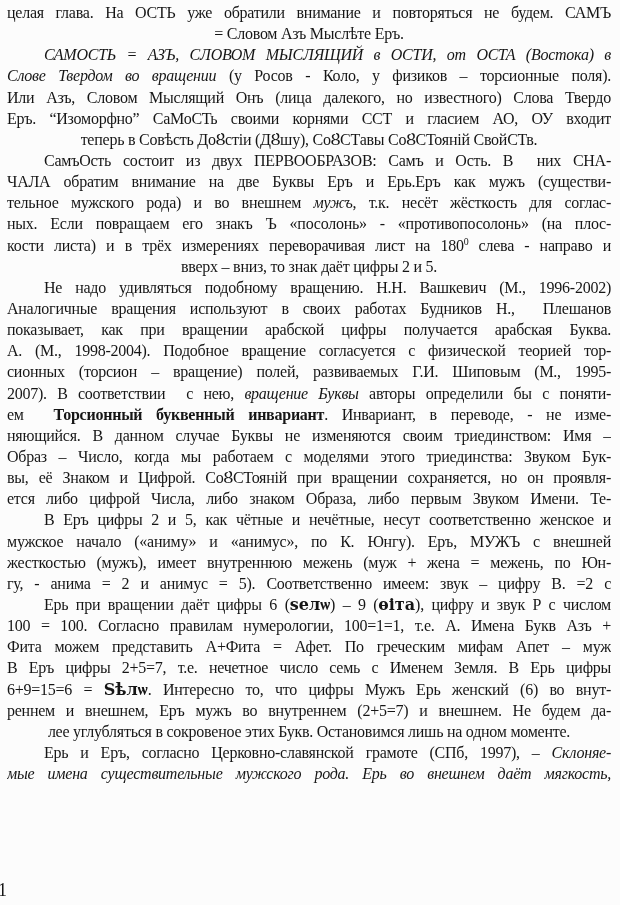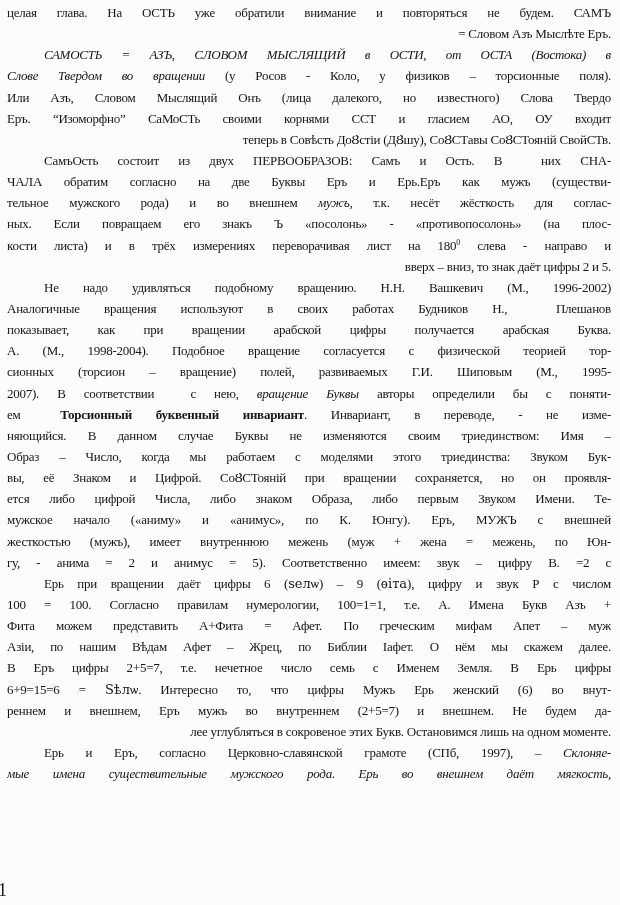--- a/index.html
+++ b/index.html
@@ -8,78 +8,78 @@
     background: #fcfcfc;
     font-family: "Liberation Serif", "DejaVu Serif", serif;
     color: #161616;
     position: relative;
     overflow: hidden;
   }
   .page-text {
     position: absolute;
     left: 7px; top: 2px;
     width: 604px;
-    font-size: 13px;
+    font-size: 16px;
     letter-spacing: -0.25px;
     line-height: 21.15px;
   }
   .line {
     height: 21.15px;
     overflow: hidden;
-    text-align: right;
+    text-align: center;
   }
   .line.j { text-align: justify; }
   .line.j::after { content: ""; display: inline-block; width: 100%; height: 0; }
   .line.ind { padding-left: 37px; }
   .italic { font-style: italic; margin-top: 45px; }
   .bold { font-weight: bold; margin-left: 16px; }
-  .cs { font-weight: normal; font-family: "DejaVu Serif", serif; letter-spacing: 0; }
+  .cs { font-weight: bold; font-family: "DejaVu Serif", serif; letter-spacing: 0; }
   sup { font-size: 0.62em; line-height: 0; vertical-align: super; }
   .page-number {
     position: absolute;
     left: -2px; top: 879px;
     font-size: 18px;
     line-height: 22px;
   }
 </style>
 </head>
 <body>
 
 <div class="page-text">
     <div class="line j"><span>целая глава. На ОСТЬ уже обратили внимание и повторяться не будем. САМЪ</span></div>
     <div class="line"><span>= Словом Азъ Мыслѣте Еръ.</span></div>
     <div class="line j ind"><span class="italic">САМОСТЬ = АЗЪ, СЛОВОМ МЫСЛЯЩИЙ в ОСТИ, от ОСТА (Востока) в</span></div>
     <div class="line j"><span class="italic">Слове Твердом во вращении</span><span> (у Росов - Коло, у физиков – торсионные поля).</span></div>
     <div class="line j"><span>Или Азъ, Словом Мыслящий Онъ (лица далекого, но известного) Слова Твердо</span></div>
     <div class="line j"><span>Еръ. “Изоморфно” СаМоСТь своими корнями ССТ и гласием АО, ОУ входит</span></div>
     <div class="line"><span>теперь в Совѣсть ДоȢстіи (ДȢшу), СоȢСТавы СоȢСТояній СвойСТв.</span></div>
     <div class="line j ind"><span>СамъОсть состоит из двух ПЕРВООБРАЗОВ: Самъ и Ость. В&nbsp; них СНА-</span></div>
-    <div class="line j"><span>ЧАЛА обратим согласно на две Буквы Еръ и Ерь.Еръ как мужъ (существи-</span></div>
+    <div class="line j"><span>ЧАЛА обратим внимание на две Буквы Еръ и Ерь.Еръ как мужъ (существи-</span></div>
     <div class="line j"><span>тельное мужского рода) и во внешнем </span><span class="italic">мужъ</span><span>, т.к. несёт жёсткость для соглас-</span></div>
     <div class="line j"><span>ных. Если повращаем его знакъ Ъ «посолонь» - «противопосолонь» (на плос-</span></div>
     <div class="line j"><span>кости листа) и в трёх измерениях переворачивая лист на 180</span><sup>0</sup><span> слева - направо и</span></div>
     <div class="line"><span>вверх – вниз, то знак даёт цифры 2 и 5.</span></div>
     <div class="line j ind"><span>Не надо удивляться подобному вращению. Н.Н. Вашкевич (М., 1996-2002)</span></div>
     <div class="line j"><span>Аналогичные вращения используют в своих работах Будников Н.,&nbsp; Плешанов</span></div>
     <div class="line j"><span>показывает, как при вращении арабской цифры получается арабская Буква.</span></div>
     <div class="line j"><span>А. (М., 1998-2004). Подобное вращение согласуется с физической теорией тор-</span></div>
     <div class="line j"><span>сионных (торсион – вращение) полей, развиваемых Г.И. Шиповым (М., 1995-</span></div>
     <div class="line j"><span>2007). В соответствии&nbsp; с нею, </span><span class="italic">вращение Буквы</span><span> авторы определили бы с поняти-</span></div>
     <div class="line j"><span>ем </span><span class="bold">Торсионный буквенный инвариант</span><span>. Инвариант, в переводе, - не изме-</span></div>
     <div class="line j"><span>няющийся. В данном случае Буквы не изменяются своим триединством: Имя –</span></div>
     <div class="line j"><span>Образ – Число, когда мы работаем с моделями этого триединства: Звуком Бук-</span></div>
     <div class="line j"><span>вы, её Знаком и Цифрой. СоȢСТояній при вращении сохраняется, но он проявля-</span></div>
     <div class="line j"><span>ется либо цифрой Числа, либо знаком Образа, либо первым Звуком Имени. Те-</span></div>
+    <div class="line j ind"><span>В Еръ цифры 2 и 5, как чётные и нечётные, несут соответственно женское и</span></div>
     <div class="line j"><span>мужское начало («аниму» и «анимус», по К. Юнгу). Еръ, МУЖЪ с внешней</span></div>
     <div class="line j"><span>жесткостью (мужъ), имеет внутреннюю межень (муж + жена = межень, по Юн-</span></div>
     <div class="line j"><span>гу, - анима = 2 и анимус = 5). Соответственно имеем: звук – цифру В. =2 с</span></div>
     <div class="line j ind"><span>Ерь при вращении даёт цифры 6 (</span><span class="cs">ѕелѡ</span><span>) – 9 (</span><span class="cs">ѳіта</span><span>), цифру и звук Р с числом</span></div>
     <div class="line j"><span>100 = 100. Согласно правилам нумерологии, 100=1=1, т.е. А. Имена Букв Азъ +</span></div>
     <div class="line j"><span>Фита можем представить А+Фита = Афет. По греческим мифам Апет – муж</span></div>
-    <div class="line j"><span>Азіи, по нашим Вѣдам Афет – Жрец, по Библии Іафет. О нём мы скажем далее.</span></div>
     <div class="line j"><span>В Еръ цифры 2+5=7, т.е. нечетное число семь с Именем Земля. В Ерь цифры</span></div>
     <div class="line j"><span>6+9=15=6 = </span><span class="cs">Ѕѣлѡ</span><span>. Интересно то, что цифры Мужъ Ерь женский (6) во внут-</span></div>
     <div class="line j"><span>реннем и внешнем, Еръ мужъ во внутреннем (2+5=7) и внешнем. Не будем да-</span></div>
     <div class="line"><span>лее углубляться в сокровеное этих Букв. Остановимся лишь на одном моменте.</span></div>
     <div class="line j ind"><span>Ерь и Еръ, согласно Церковно-славянской грамоте (СПб, 1997), – </span><span class="italic">Склоняе-</span></div>
     <div class="line j"><span class="italic">мые имена существительные мужского рода. Ерь во внешнем даёт мягкость,</span></div>
   </div>
 
 <div class="page-number">1</div>
 

